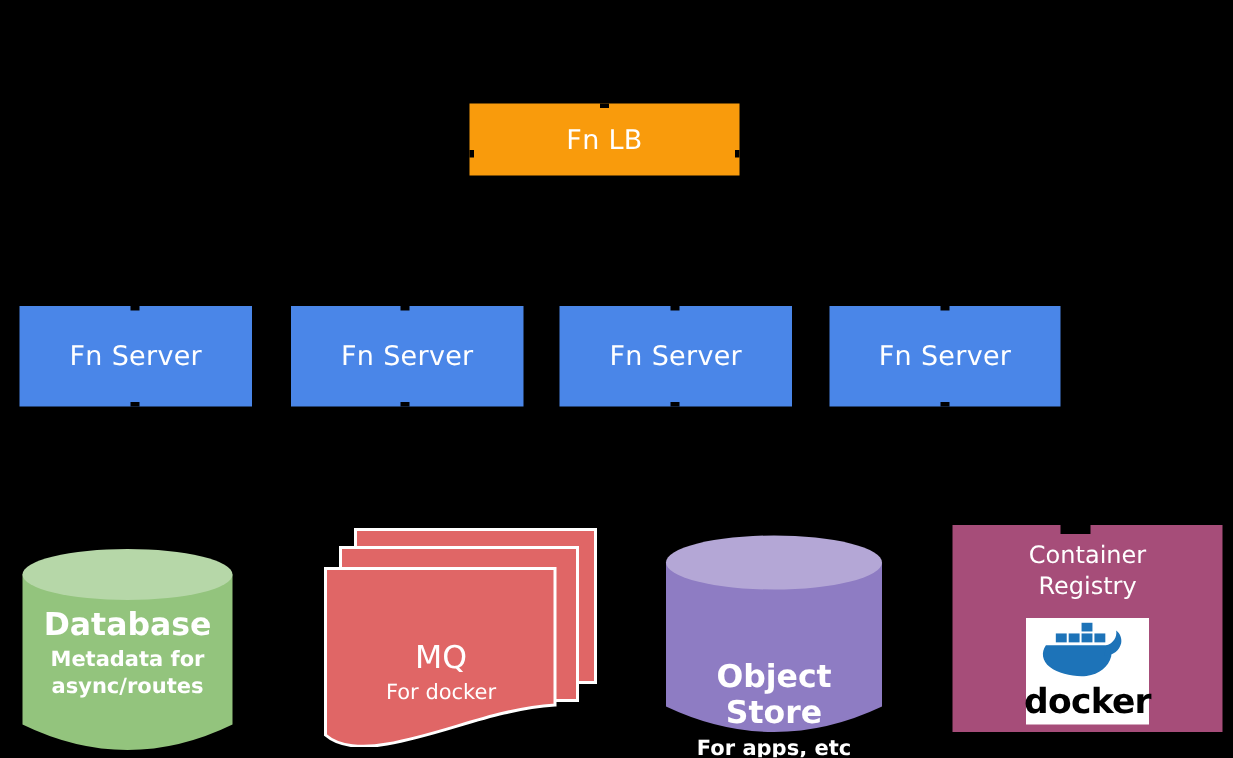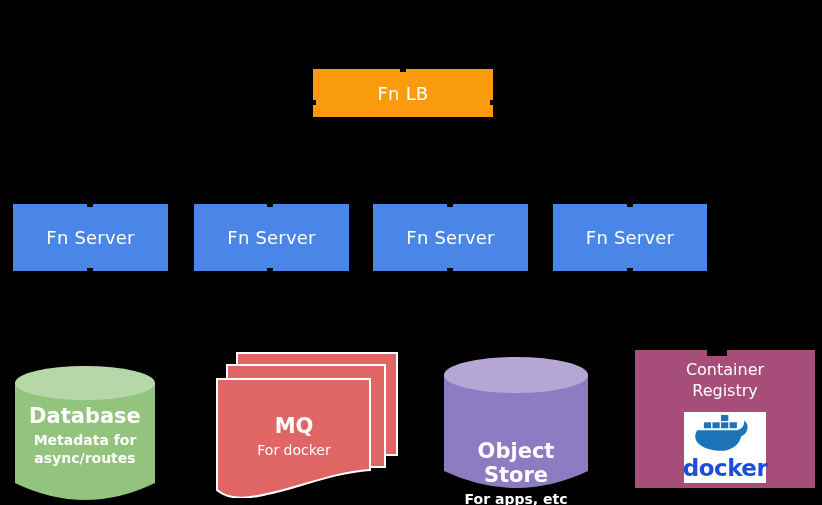--- a/index.html
+++ b/index.html
@@ -18,21 +18,21 @@
   .cyl-title{font-size:21px;margin:0 0 3px 0;}
   .cyl-sub{font-size:14px;line-height:1.3;margin:0 auto;}
   .db{left:13px;top:364px;width:144px;height:140px;}
   .db .cyl-text{top:40px;}
   .db .cyl-sub{width:110px;}
   .os{left:442px;top:355px;width:148px;height:138px;}
   .os .cyl-text{top:52px;margin-top:32px;}
   .mq{position:absolute;left:216px;top:352px;width:182px;height:146px;}
   .mq svg{display:block;}
   .mq-text{position:absolute;left:0;top:58px;width:156px;text-align:center;}
-  .mq-title{font-size:21px;margin:4px 0 4px 0;font-weight:bold;}
+  .mq-title{font-size:21px;margin:16px 0 4px 0;}
   .mq-sub{font-size:14px;margin:0;}
   .reg{left:635px;top:350px;width:180px;height:138px;flex-direction:column;justify-content:flex-start;}
   .reg-title{font-size:16px;line-height:1.32;text-align:center;width:120px;margin-top:9px;}
   .docker-tile{
     position:absolute;left:49px;top:62px;width:82px;height:71px;
     display:flex;flex-direction:column;align-items:center;justify-content:center;
   }
   .docker-word{font-size:23px;font-weight:700;line-height:1;letter-spacing:-.5px;margin-top:1px;}
   .stub{position:absolute;background:#000;}
   .sheet{stroke:#fff;stroke-width:2;}
@@ -100,21 +100,21 @@
         <g style="fill: rgb(29, 115, 184);">
           <rect x="44" y="0" width="11" height="9"></rect>
           <rect x="18" y="11" width="11" height="9"></rect>
           <rect x="31" y="11" width="11" height="9"></rect>
           <rect x="44" y="11" width="11" height="9"></rect>
           <rect x="57" y="11" width="11" height="9"></rect>
           <path d="M8,23 C3,30 4,39 12,45 C21,52 36,55 49,54 C62,52 71,45 74,34 L74,23 Z"></path>
           <path d="M67,33 C75,34 82,29 84,21 C85,16 83,11 79,8 C80,15 76,21 69,23 Z"></path>
         </g>
       </svg>
-      <div class="docker-word" style="color: #1d4ed8;">docker</div>
+      <div class="docker-word" style="color: #000000;">docker</div>
     </div>
   </div>
 
   <div class="stub" style="left:400px;top:69px;width:6px;height:3px;"></div>
   <div class="stub" style="left:400px;top:134px;width:6px;height:3px;"></div>
   <div class="stub" style="left:313px;top:100px;width:3px;height:5px;"></div>
   <div class="stub" style="left:490px;top:100px;width:3px;height:5px;"></div>
   <div class="stub" style="left:87px;top:204px;width:6px;height:3px;"></div>
   <div class="stub" style="left:87px;top:268px;width:6px;height:3px;"></div>
   <div class="stub" style="left:267px;top:204px;width:6px;height:3px;"></div>

